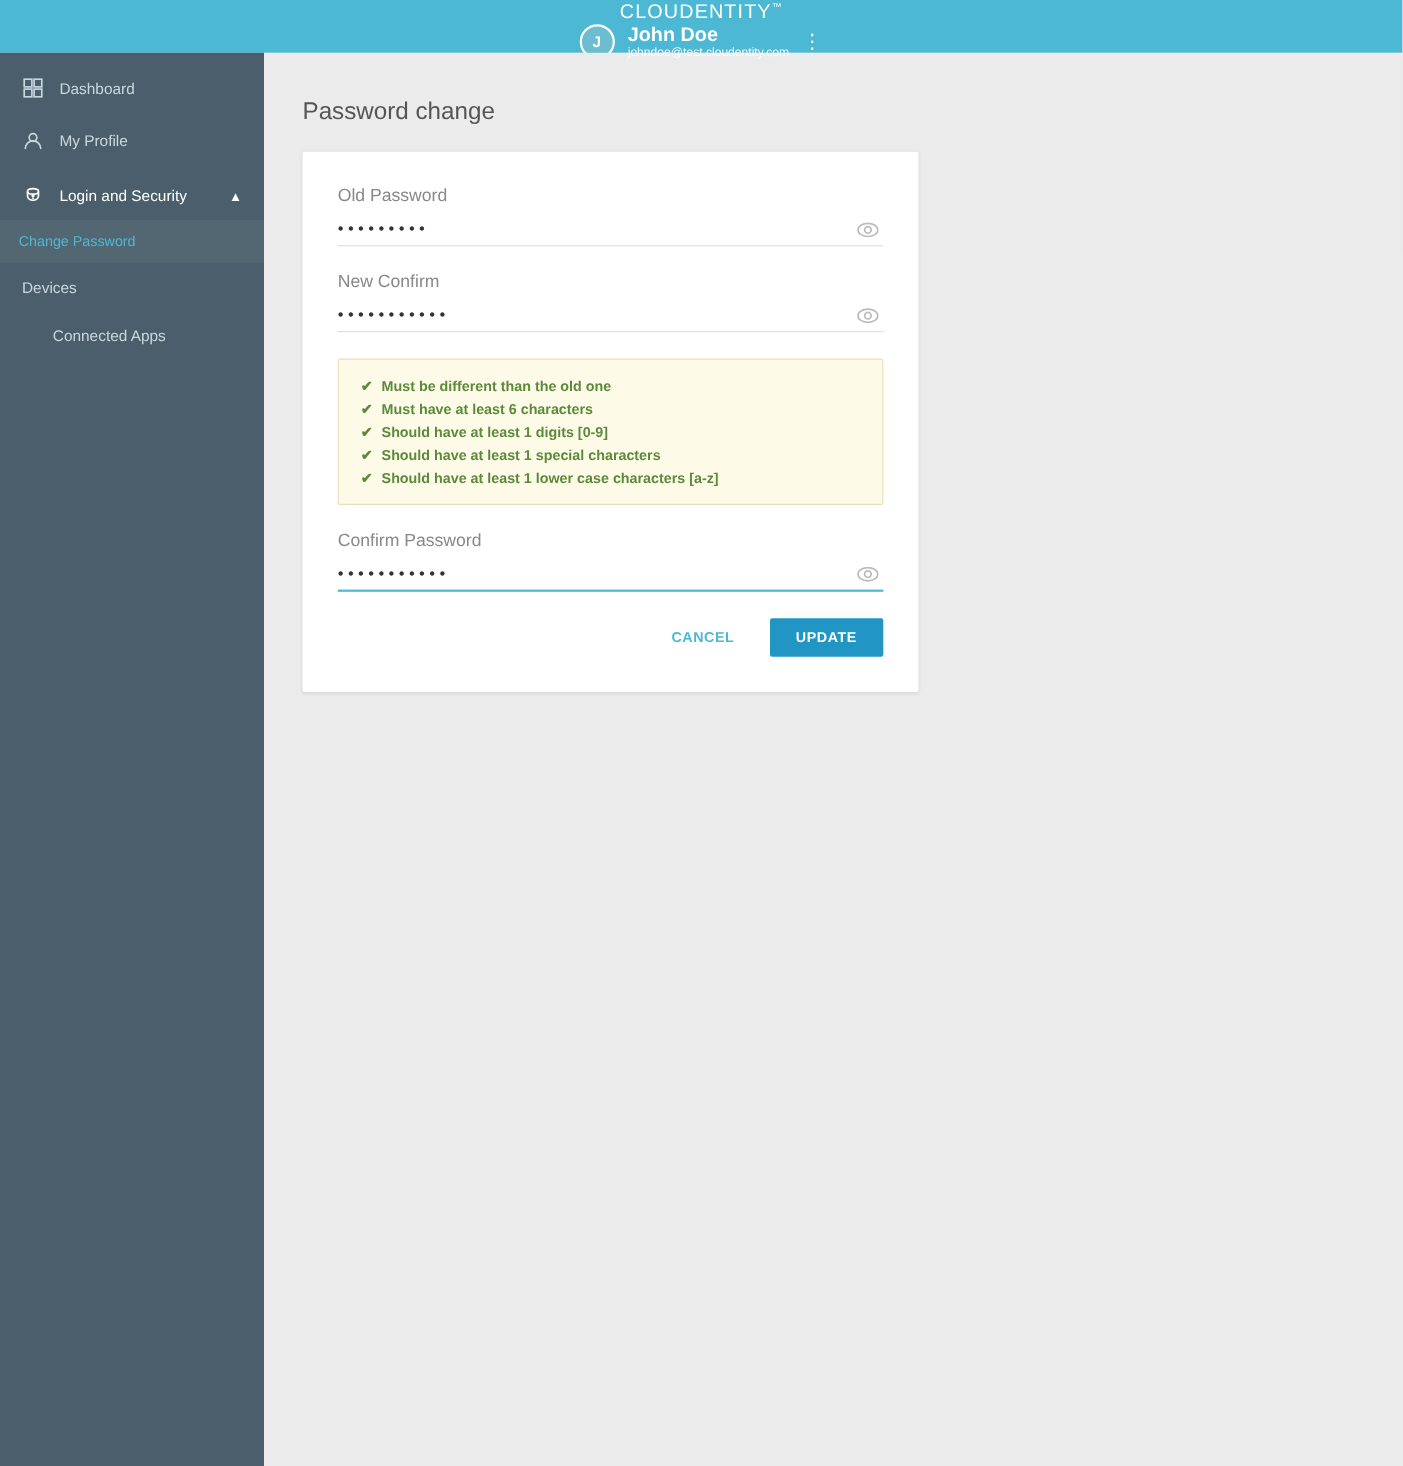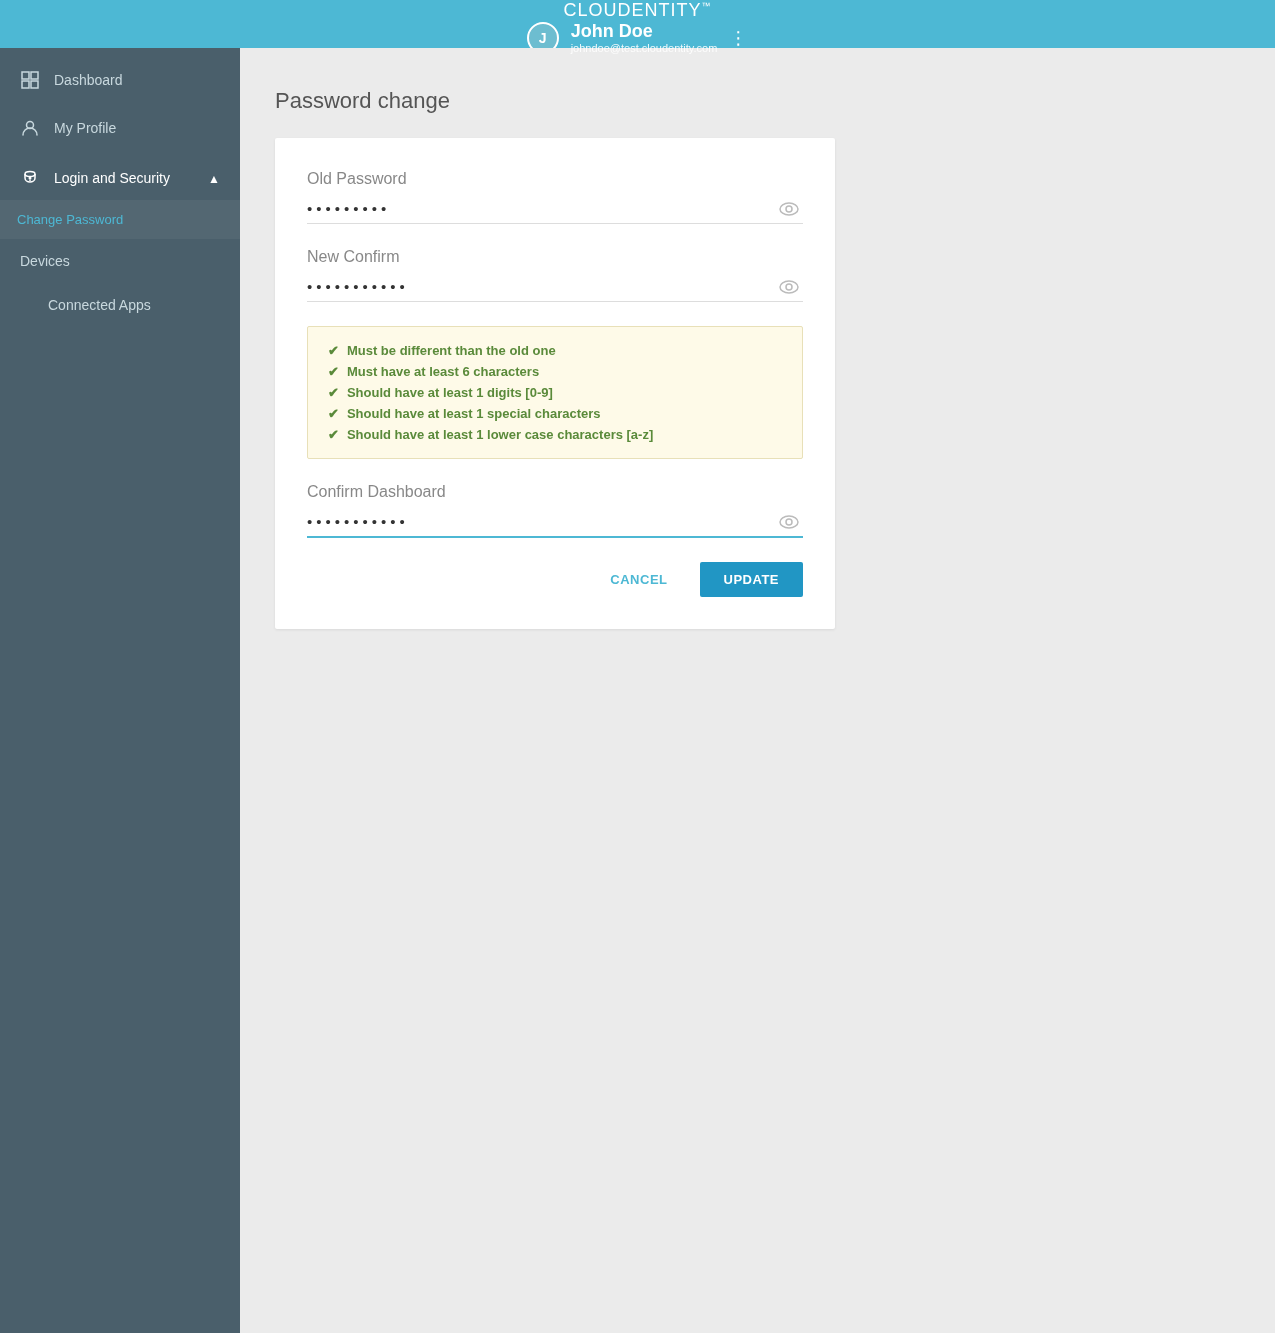--- a/index.html
+++ b/index.html
@@ -327,21 +327,21 @@
           <span class="req-check">✔</span>
           <span>Should have at least 1 special characters</span>
         </div>
         <div class="req-item">
           <span class="req-check">✔</span>
           <span>Should have at least 1 lower case characters [a-z]</span>
         </div>
       </div>
 
       <div class="field-group">
-        <div class="field-label">Confirm Dashboard</div>
+        <div class="field-label">Confirm Password</div>
         <div class="field-input-wrap focused">
           <input type="password" class="field-input" value="password123" style="letter-spacing: 4px;">
           <span class="eye-icon">
             <svg width="20" height="14" viewBox="0 0 20 14" fill="none">
               <ellipse cx="10" cy="7" rx="9" ry="6" stroke="#bbb" stroke-width="1.5" fill="none"></ellipse>
               <circle cx="10" cy="7" r="3" stroke="#bbb" stroke-width="1.5" fill="none"></circle>
             </svg>
           </span>
         </div>
       </div>

